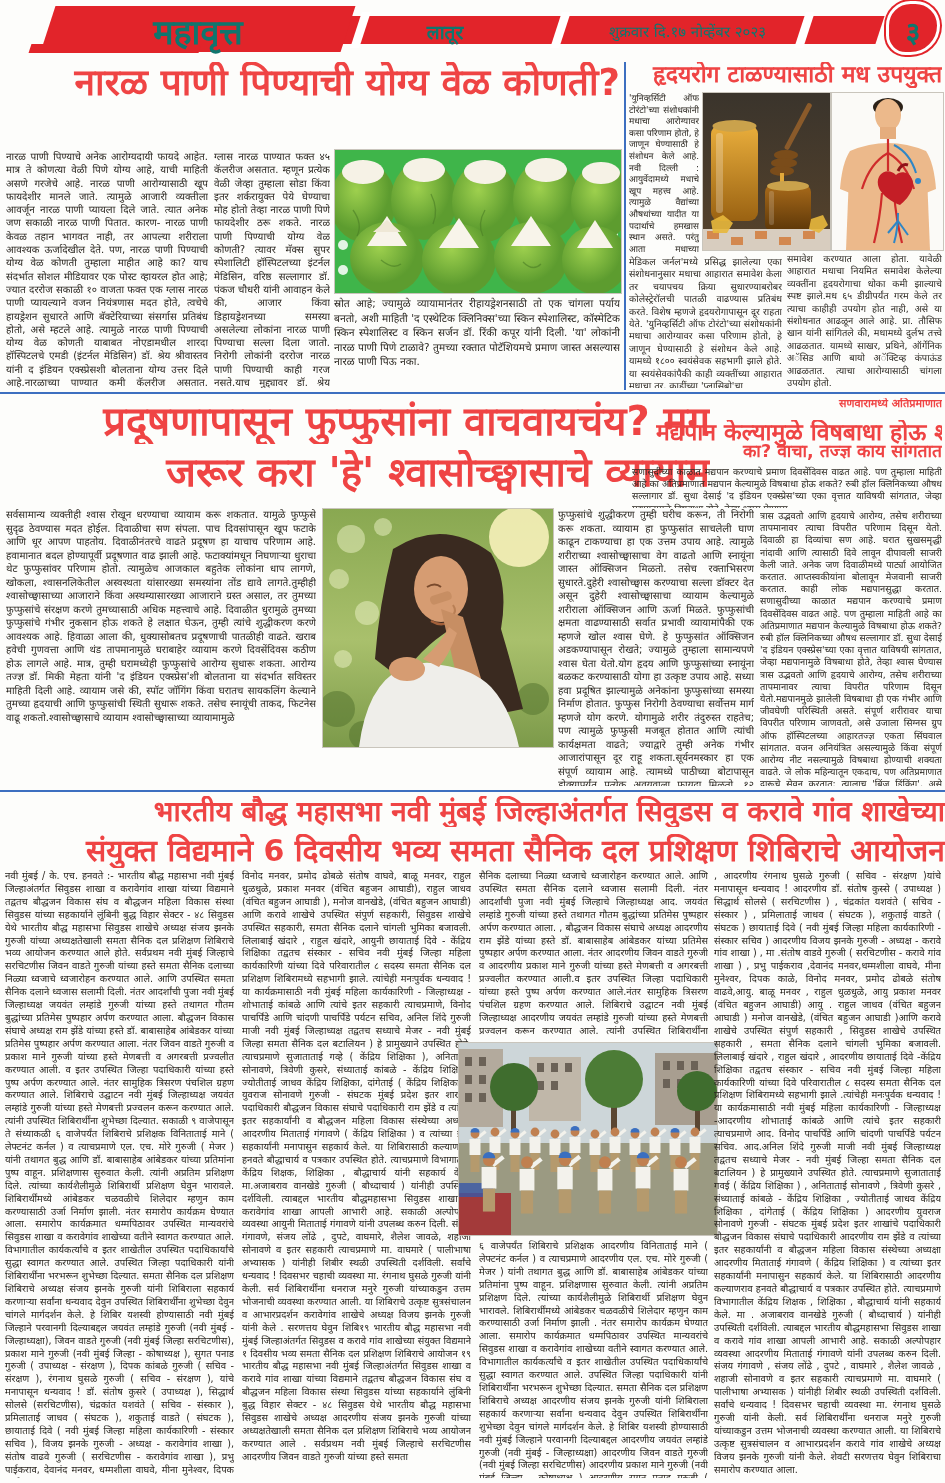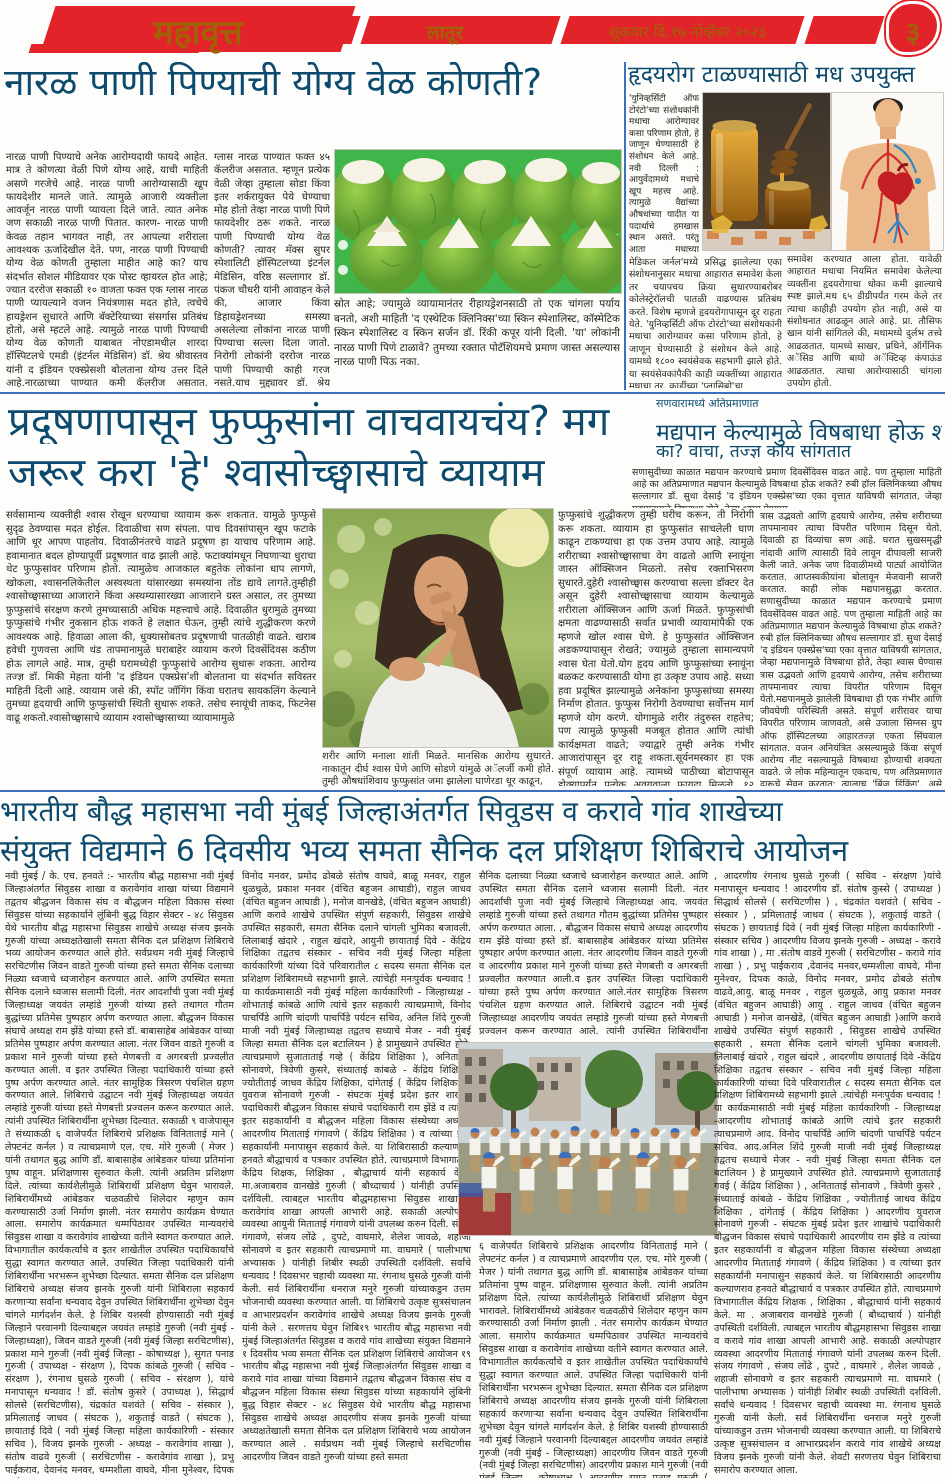--- a/index.html
+++ b/index.html
@@ -1,22 +1,22 @@
 <!DOCTYPE html>
 <html><head>
 <meta charset="utf-8">
 <style>
   html,body{margin:0;padding:0;background:#e9e7e2;}
   #page{position:relative;width:945px;height:1483px;background:#fdfdfb;margin:0 auto;
         font-family:"DejaVu Sans",sans-serif;overflow:hidden;}
   .abs{position:absolute;}
   .red{background:#e2242a;}
   .skew{transform:skewX(-18deg);}
-  .mh-text{position:absolute;color:#a16207;font-weight:bold;text-align:center;white-space:nowrap;}
-  .headline{position:absolute;font-weight:normal;color:#0c4a6e;text-align:left;
+  .mh-text{position:absolute;color:#0f766e;font-weight:bold;text-align:center;white-space:nowrap;}
+  .headline{position:absolute;font-weight:bold;color:#ef4444;text-align:right;
             white-space:nowrap;overflow:hidden;line-height:1.12;}
   .body-col{position:absolute;text-align:justify;color:#2b2721;overflow:hidden;word-break:break-word;}
   .divider-h{position:absolute;height:2px;background:#3d6fc0;}
   .divider-v{position:absolute;width:2px;background:#3d6fc0;}
   .photo{position:absolute;overflow:hidden;border:1px solid #c9c5bc;background:#fff;}
   svg{display:block;}
 </style>
 </head>
 <body>
 
@@ -234,21 +234,20 @@
       <polygon points="150,238 178,238 140,108 118,100" fill="#c78e63"></polygon>
       <rect x="106" y="88" width="22" height="9" rx="4" fill="#c78e63" transform="rotate(-18 106 88)"></rect>
 
       <path d="M36 238 Q44 176 78 160 Q100 150 118 156 Q150 160 168 178 Q188 200 196 238 Z" fill="#efeeea"></path>
       <ellipse cx="84" cy="160" rx="18" ry="12" fill="#d69c72"></ellipse>
       <path d="M100 150 Q118 134 126 118 L134 124 Q126 146 116 158 Z" fill="#d69c72"></path>
     </svg>
   </div>
 
   <div class="body-col" style="left:558px;top:508px;width:196px;height:278px;font-size:10px;line-height:13.5px;">फुप्फुसांचे शुद्धीकरण तुम्ही घरीच करून, ती निरोगी करू शकता. व्यायाम हा फुप्फुसांत साचलेली घाण काढून टाकण्याचा हा एक उत्तम उपाय आहे. त्यामुळे शरीराच्या श्वासोच्छ्वासाचा वेग वाढतो आणि स्नायूंना जास्त ऑक्सिजन मिळतो. तसेच रक्ताभिसरण सुधारते.दुहेरी श्वासोच्छ्वास करण्याचा सल्ला डॉक्टर देत असून दुहेरी श्वासोच्छ्वासाचा व्यायाम केल्यामुळे शरीराला ऑक्सिजन आणि ऊर्जा मिळते. फुप्फुसांची क्षमता वाढण्यासाठी सर्वात प्रभावी व्यायामांपैकी एक म्हणजे खोल श्वास घेणे. हे फुप्फुसांत ऑक्सिजन अडकण्यापासून रोखते; ज्यामुळे तुम्हाला सामान्यपणे श्वास घेता येतो.योग हृदय आणि फुप्फुसांच्या स्नायूंना बळकट करण्यासाठी योगा हा उत्कृष्ट उपाय आहे. सध्या हवा प्रदूषित झाल्यामुळे अनेकांना फुप्फुसांच्या समस्या निर्माण होतात. फुप्फुस निरोगी ठेवण्याचा सर्वोत्तम मार्ग म्हणजे योग करणे. योगामुळे शरीर तंदुरुस्त राहतेच; पण त्यामुळे फुप्फुसी मजबूत होतात आणि त्यांची कार्यक्षमता वाढते; ज्याद्वारे तुम्ही अनेक गंभीर आजारांपासून दूर राहू शकता.सूर्यनमस्कार हा एक संपूर्ण व्यायाम आहे. त्यामध्ये पाठीच्या बोटापासून डोक्यापर्यंत प्रत्येक अवयवाला फायदा मिळतो. १२ आसने आणि १० अवयवांच्या मदतीने केल्या जाणाऱ्या या आसनामुळे अनेक आरोग्यदायी फायदे मिळतात; शिवाय तणाव दूर होण्यासही मदत होते.</div>
-  <div class="body-col" style="left:322px;top:750px;width:232px;height:37px;font-size:9.8px;line-height:12.6px;">शरीर आणि मनाला शांती मिळते. मानसिक आरोग्य सुधारते. नाकातून दीर्घ श्वास घेणे आणि सोडणे यांमुळे अॅलर्जी कमी होते. तुम्ही औषधांशिवाय फुप्फुसांत जमा झालेला घाणेरडा धूर काढून,</div>
 
   <div class="headline" style="left:656px;top:398px;width:286px;font-size:11px;">सणवारामध्ये अतिप्रमाणात</div>
   <div class="headline" style="left:656px;top:420px;width:286px;font-size:23px;">मद्यपान केल्यामुळे विषबाधा होऊ शकते</div>
   <div class="headline" style="left:656px;top:442px;width:286px;font-size:17.5px;">का? वाचा, तज्ज्ञ काय सांगतात</div>
   <div class="body-col" style="left:632px;top:466px;width:310px;height:42px;font-size:9.3px;line-height:12.2px;">सणासुदीच्या काळात मद्यपान करण्याचे प्रमाण दिवसेंदिवस वाढत आहे. पण तुम्हाला माहिती आहे का अतिप्रमाणात मद्यपान केल्यामुळे विषबाधा होऊ शकते? रुबी हॉल क्लिनिकच्या औषध सल्लागार डॉ. सुधा देसाई 'द इंडियन एक्स्प्रेस'च्या एका वृत्तात याविषयी सांगतात, जेव्हा मद्यपानामुळे विषबाधा होते, तेव्हा श्वास घेण्यास</div>
   <div class="body-col" style="left:760px;top:510px;width:182px;height:276px;font-size:9.3px;line-height:12.2px;">त्रास उद्भवतो आणि हृदयाचे आरोग्य, तसेच शरीराच्या तापमानावर त्याचा विपरीत परिणाम दिसून येतो. दिवाळी हा दिव्यांचा सण आहे. घरात सुखसमृद्धी नांदावी आणि त्यासाठी दिवे लावून दीपावली साजरी केली जाते. अनेक जण दिवाळीमध्ये पार्ट्या आयोजित करतात. आप्तस्वकीयांना बोलावून मेजवानी साजरी करतात. काही लोक मद्यपानसुद्धा करतात. सणासुदीच्या काळात मद्यपान करण्याचे प्रमाण दिवसेंदिवस वाढत आहे. पण तुम्हाला माहिती आहे का अतिप्रमाणात मद्यपान केल्यामुळे विषबाधा होऊ शकते? रुबी हॉल क्लिनिकच्या औषध सल्लागार डॉ. सुधा देसाई 'द इंडियन एक्स्प्रेस'च्या एका वृत्तात याविषयी सांगतात, जेव्हा मद्यपानामुळे विषबाधा होते, तेव्हा श्वास घेण्यास त्रास उद्भवतो आणि हृदयाचे आरोग्य, तसेच शरीराच्या तापमानावर त्याचा विपरीत परिणाम दिसून येतो.मद्यपानमुळे झालेली विषबाधा ही एक गंभीर आणि जीवघेणी परिस्थिती असते. संपूर्ण शरीरावर याचा विपरीत परिणाम जाणवतो, असे उजाला सिग्नस ग्रुप ऑफ हॉस्पिटलच्या आहारतज्ज्ञ एकता सिंघवाल सांगतात. वजन अनियंत्रित असल्यामुळे किंवा संपूर्ण आरोग्य नीट नसल्यामुळे विषबाधा होण्याची शक्यता वाढते. जे लोक महिन्यातून एकदाच, पण अतिप्रमाणात दारूचे सेवन करतात; त्यालाच 'बिंज ड्रिंकिंग', असे म्हणतात. महिन्यातून एकदा अतिप्रमाणात मद्यपान केल्यामुळे आरोग्यास होणारा धोका आणखी वाढतो.</div>
 
   <div class="divider-h" style="left:0;top:790px;width:945px;"></div>
 
   <div class="headline" style="left:0;top:796px;width:945px;font-size:28px;">भारतीय बौद्ध महासभा नवी मुंबई जिल्हाअंतर्गत सिवुडस व करावे गांव शाखेच्या</div>

